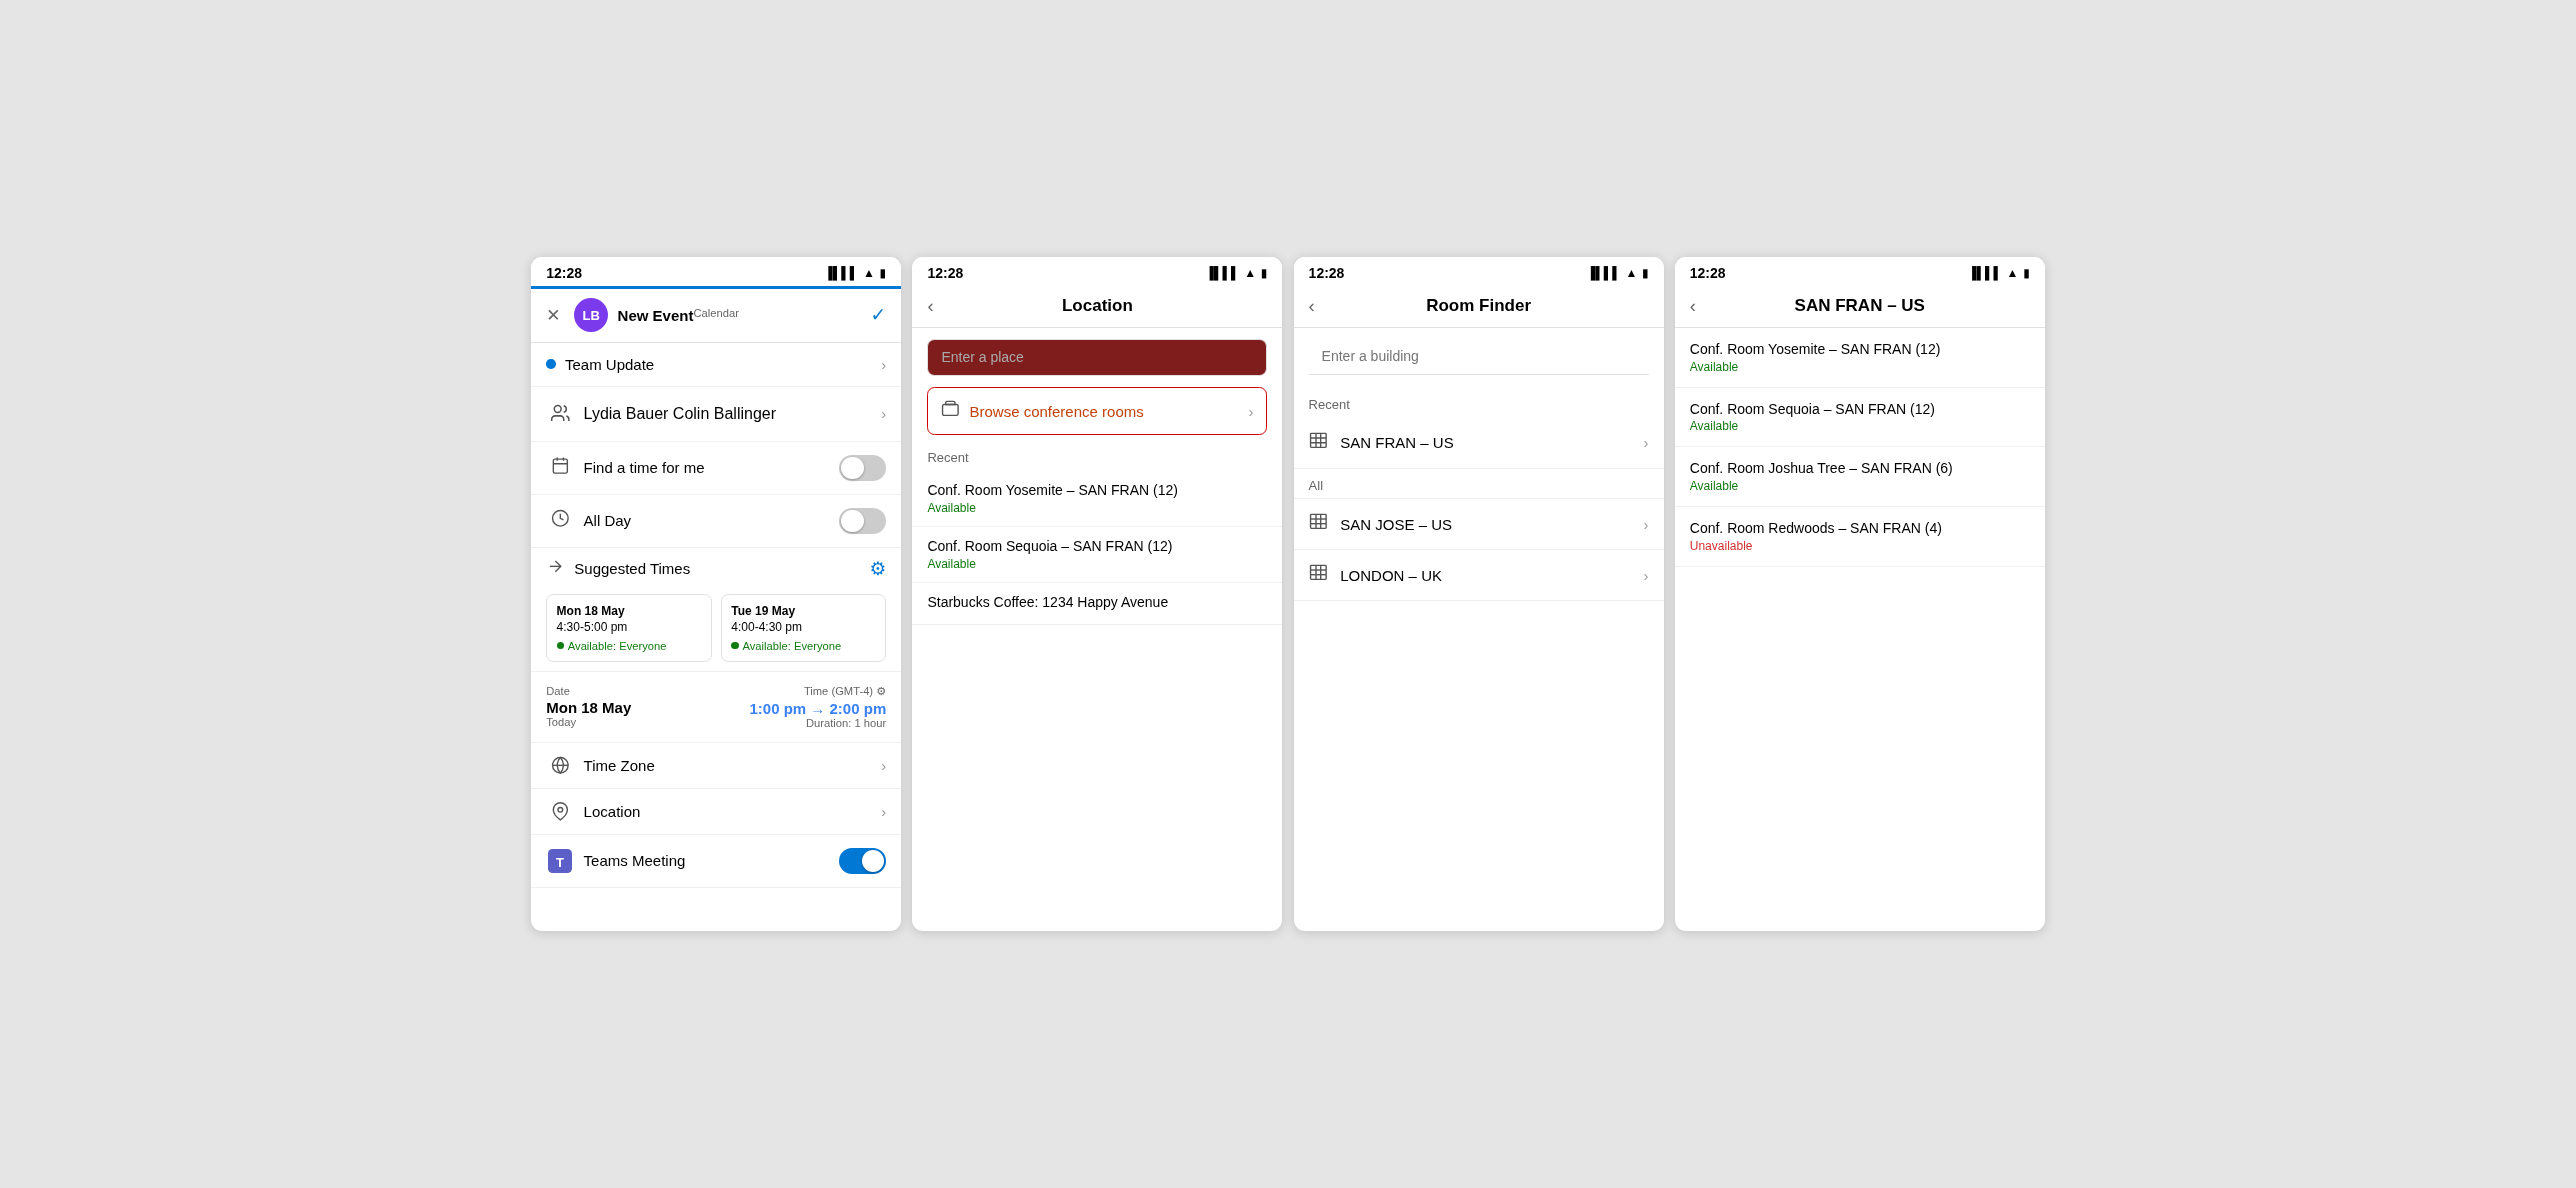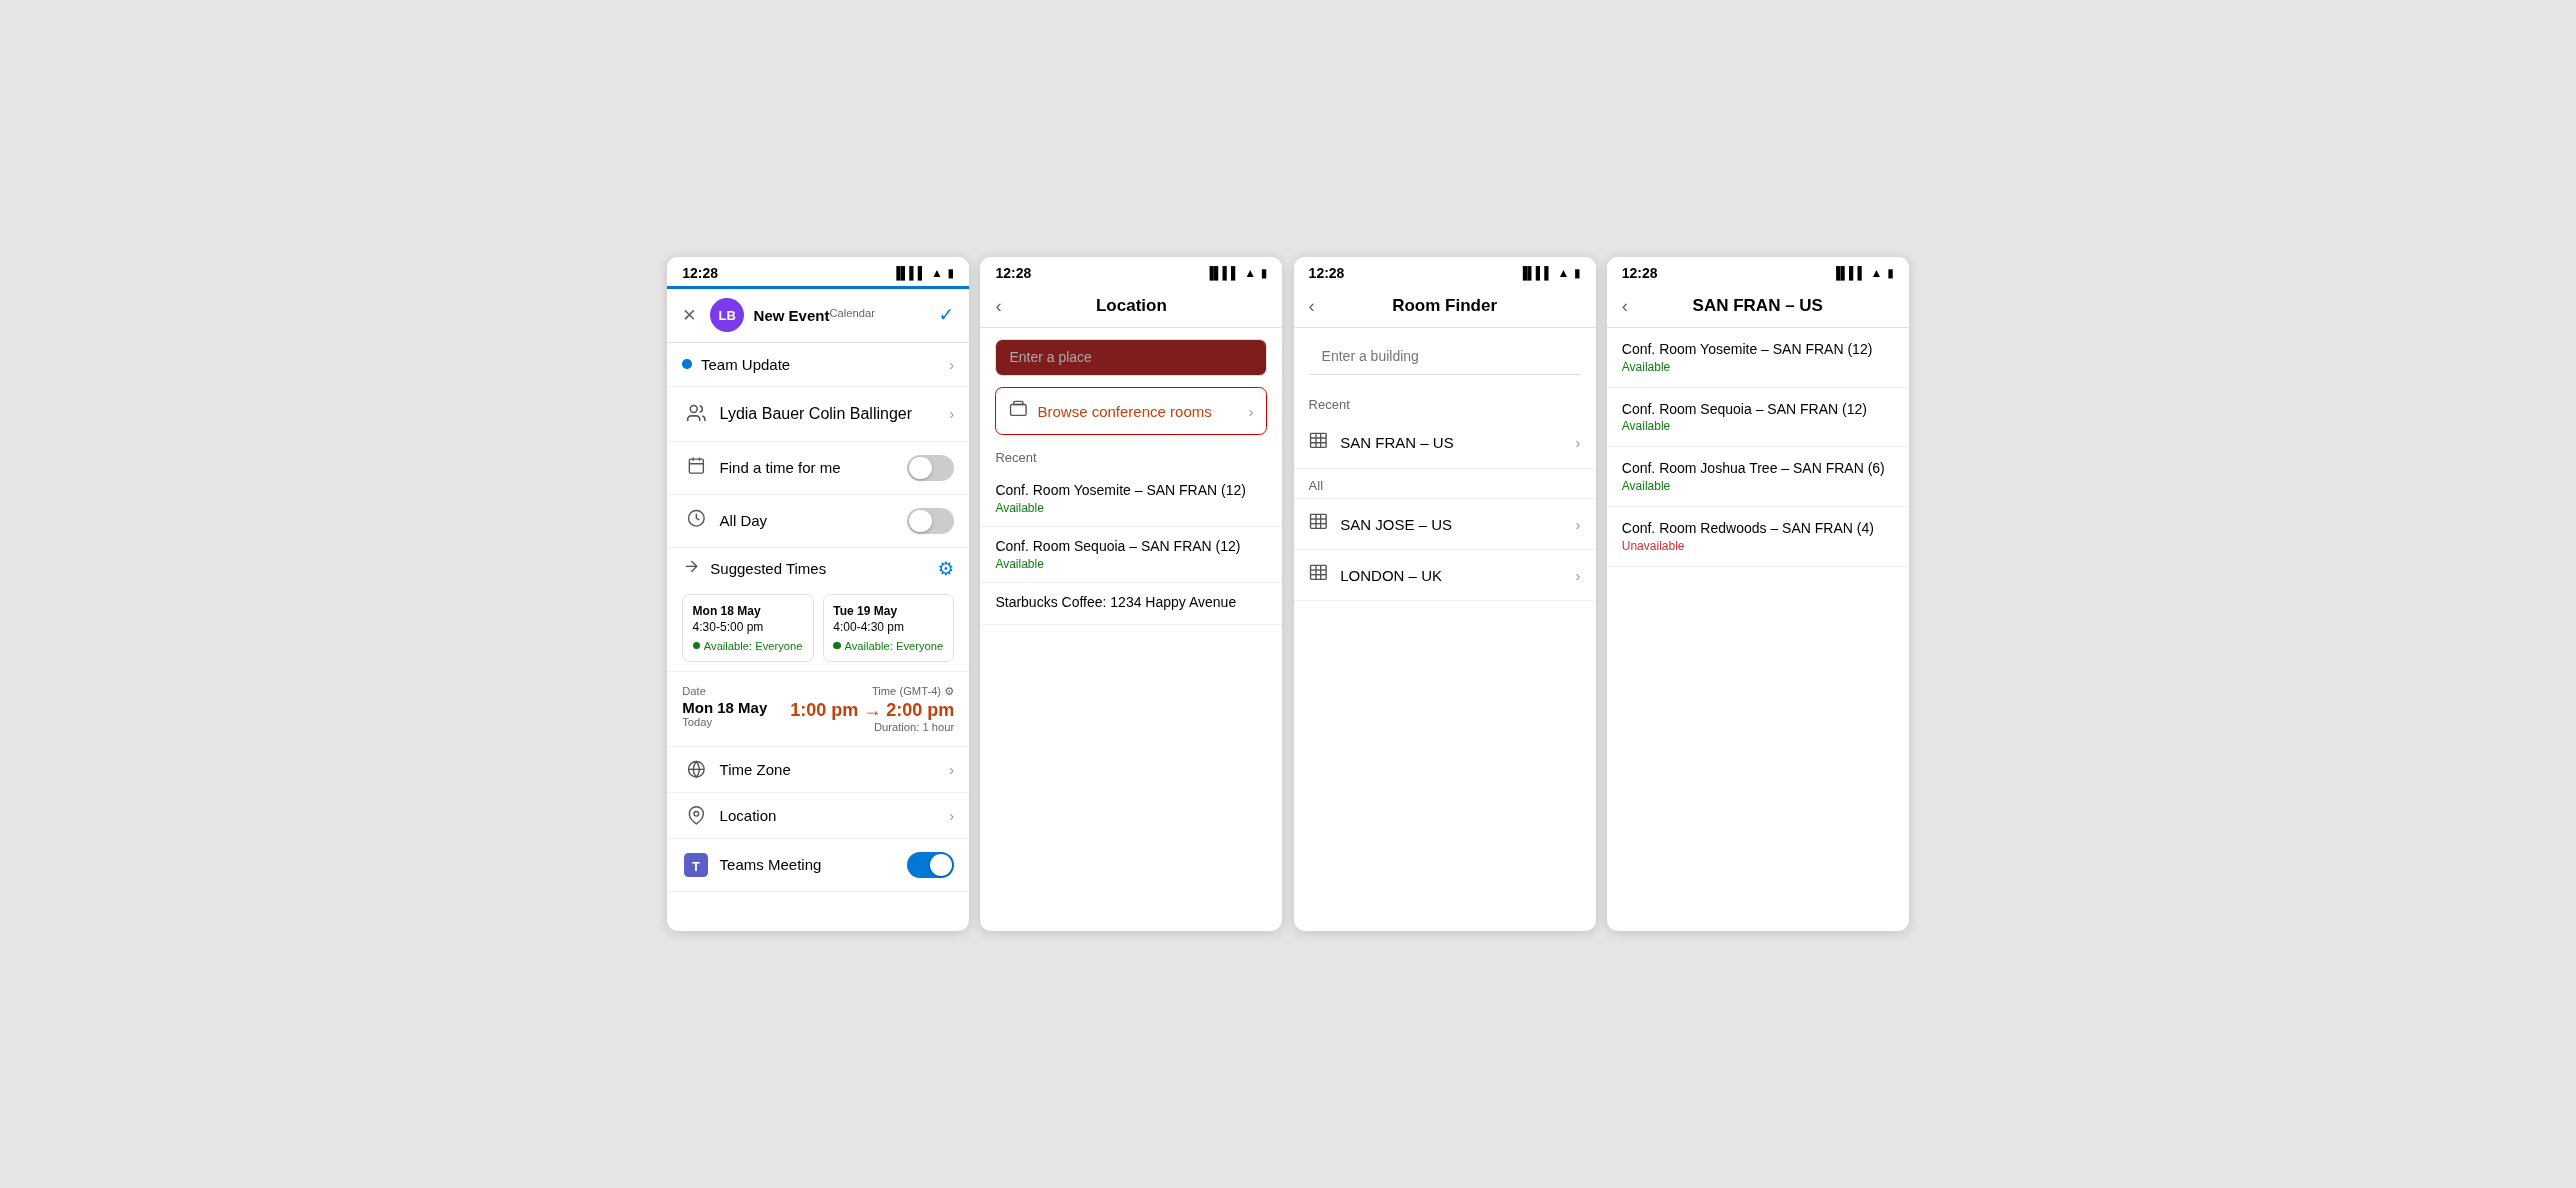--- a/index.html
+++ b/index.html
@@ -11,21 +11,21 @@
       align-items: center;
       min-height: 100vh;
       padding: 18.7px;
     }
     .screens-container {
       display: flex;
       gap: 11.2px;
       align-items: flex-start;
     }
     .phone-screen {
-      width: 302px;
+      width: 370px;
       background: #fff;
       border-radius: 11.2px;
       overflow: hidden;
       box-shadow: 0 1.9px 11.2px rgba(0,0,0,0.15);
       min-height: 674px;
     }
     
     .status-bar {
       display: flex;
       justify-content: space-between;
@@ -231,23 +231,23 @@
       display: flex;
       flex-direction: column;
       align-items: flex-end;
     }
     .datetime-time-label {
       font-size: 11.2px;
       color: #666;
       margin-bottom: 1.9px;
     }
     .datetime-time-value {
-      font-size: 18px;
+      font-size: 15px;
       font-weight: 600;
-      color: #c2410c;
+      color: #3b82f6;
     }
     .datetime-duration {
       font-size: 11.2px;
       color: #666;
     }
 
     
     .suggested-section {
       padding: 9.4px 15px;
       border-bottom: 0.9px solid #f0f0f0;

